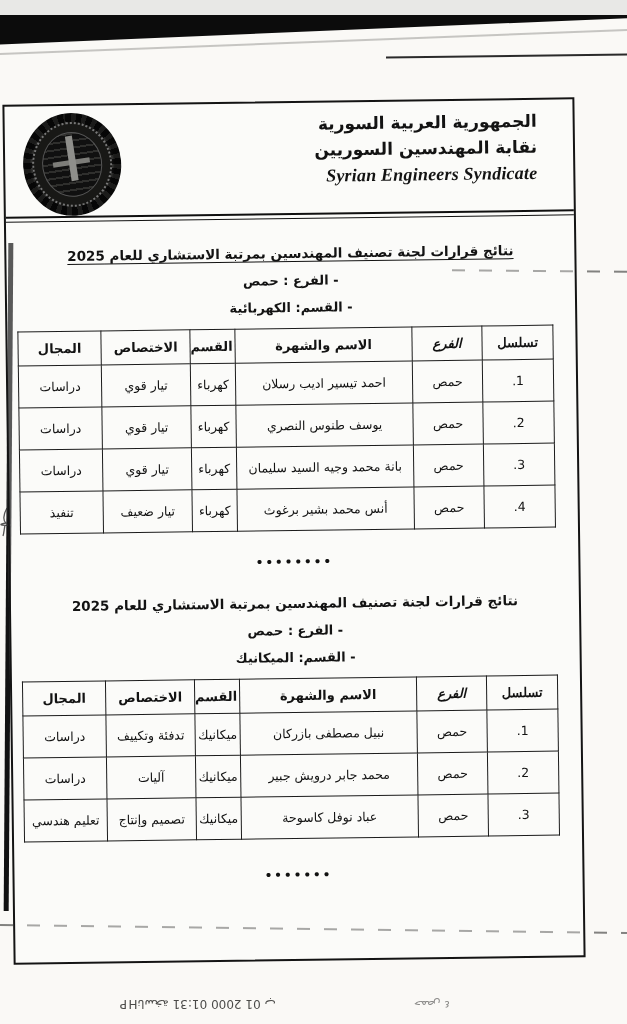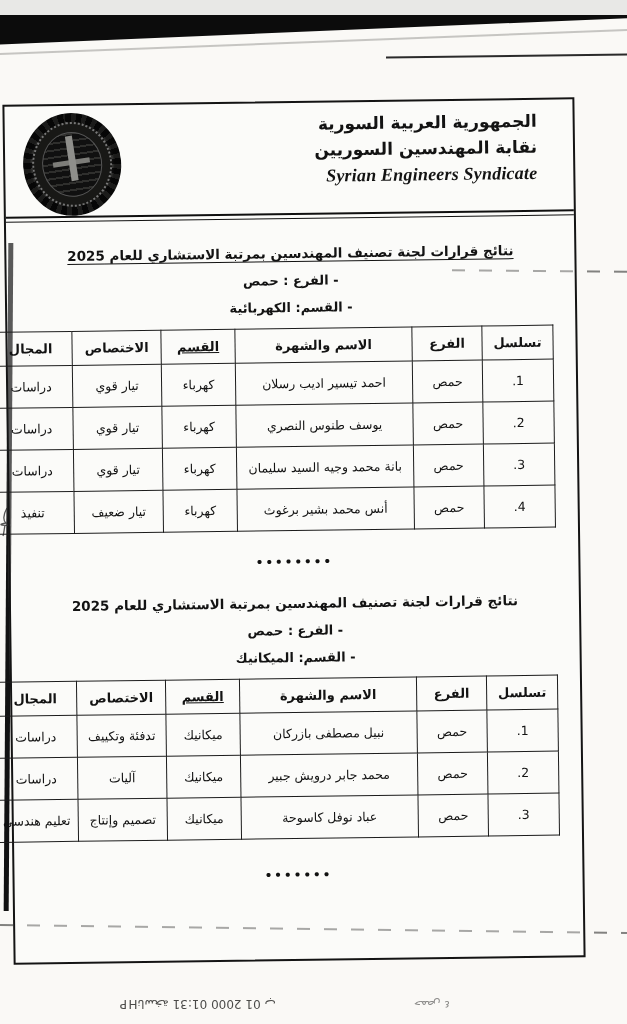--- a/index.html
+++ b/index.html
@@ -83,22 +83,22 @@
   table.cls {
     margin: 13px auto 0; border-collapse: collapse; direction: rtl;
     table-layout: fixed; width: 528px;
   }
   table.cls th, table.cls td {
     border: 1.7px solid #1c1c1c; text-align: center; vertical-align: middle;
     overflow: hidden; padding: 1px 2px;
   }
   table.cls th { height: 34px; font-size: 13px; font-weight: bold; }
   table.cls td { height: 42px; font-size: 12.5px; }
-  .w-serial { width: 71px; }  .w-branch { width: 70px; }
-  .w-name   { width: 177px; } .w-dept   { width: 74px; text-decoration: underline; }
+  .w-serial { width: 71px; font-family: Liberation Serif, serif; }  .w-branch { width: 70px; font-style: italic; }
+  .w-name   { width: 177px; } .w-dept   { width: 45px; }
   .w-spec   { width: 89px; }  .w-field  { width: 83px; }
   td.serial { vertical-align: top; direction: ltr; font-size: 11.5px; padding-top: 3px; }
 
   .dots { margin-top: 24px; text-align: center; font-size: 12px; font-weight: bold; letter-spacing: 2px; color: #111; }
   .dots.second { margin-top: 29px; }
 
   
   .fax-stamp {
     position: absolute; left: 52px; top: 982px; width: 290px; text-align: center;
     transform: rotate(180deg); color: #4a4a48; font-size: 12px; letter-spacing: 1.5px;

